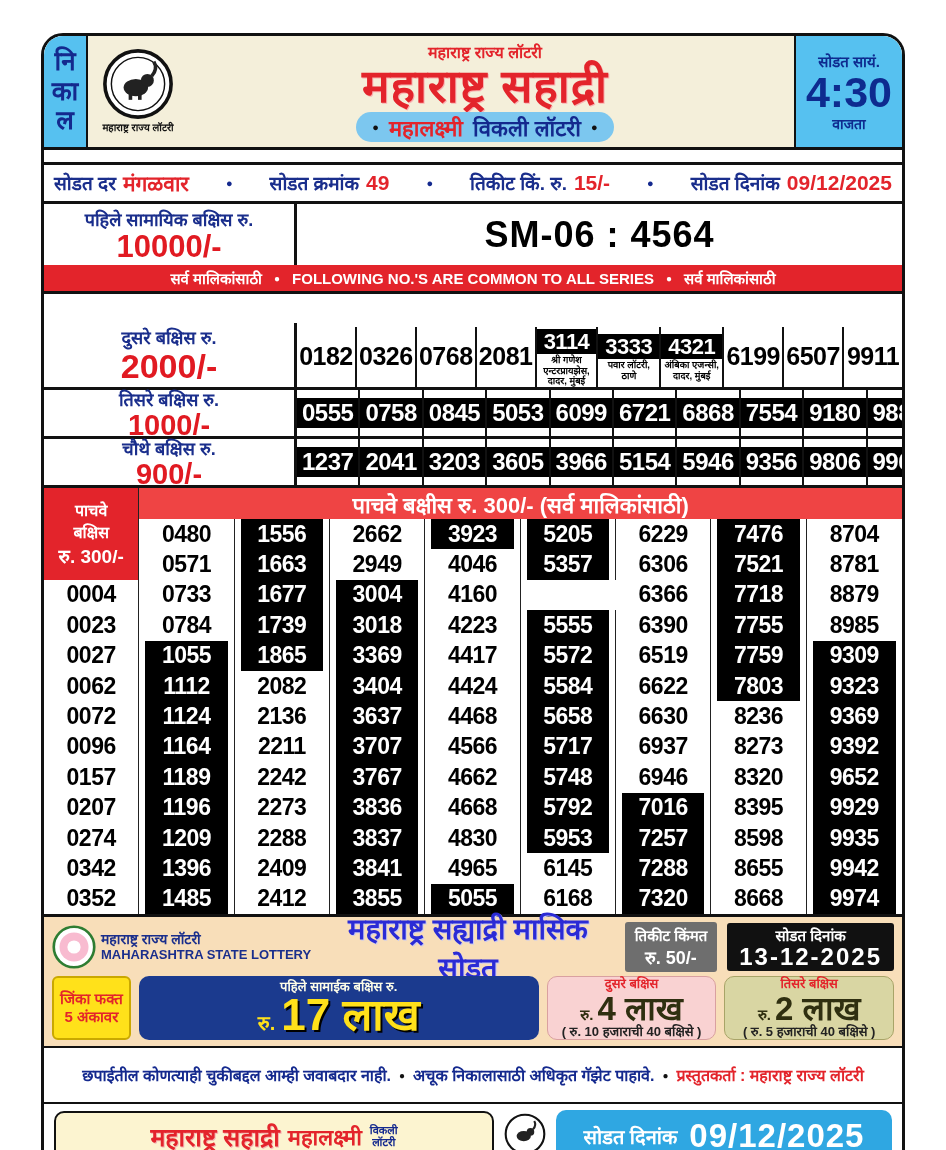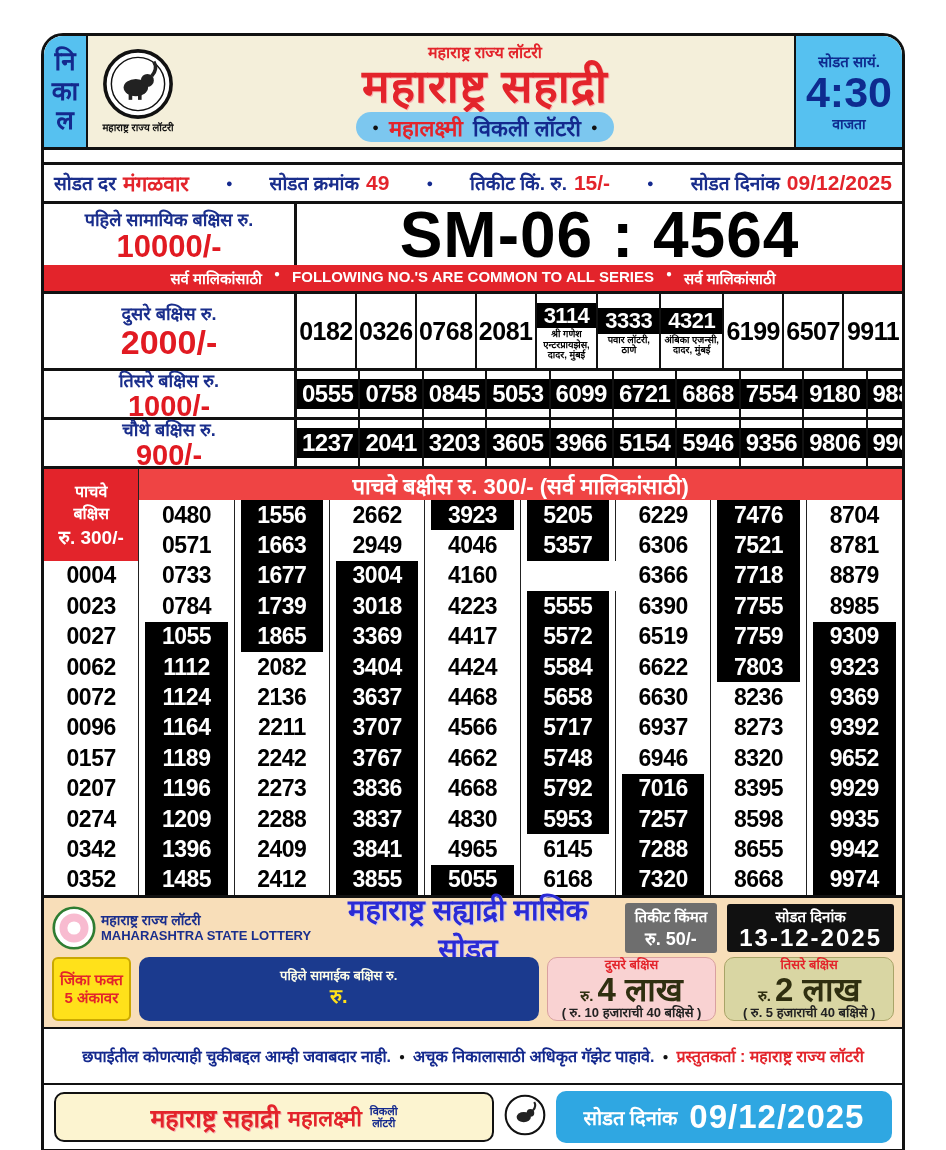--- a/index.html
+++ b/index.html
@@ -41,31 +41,31 @@
 
   
   .prow { display:flex; border-top:3px solid #111; }
   .plabel { width:253px; flex:0 0 253px; border-right:3px solid #111; display:flex;
             flex-direction:column; align-items:center; justify-content:center; padding:2px; }
   .plabel .l1 { color:#1A2E8C; font-size:18px; font-weight:800; }
   .plabel .l2 { color:#E11A22; font-weight:800; }
   .first .plabel .l2 { font-size:31px; line-height:1; }
   .first { height:64px; }
   .bignum { flex:1; display:flex; align-items:center; justify-content:center;
-            font-size:64px; font-weight:800; color:#000; letter-spacing:1px; }
-
-  .banner { background:#E3242B; color:#fff; display:flex; align-items:flex-start; justify-content:center;
+            font-size:36px; font-weight:800; color:#000; letter-spacing:1px; }
+
+  .banner { background:#E3242B; color:#fff; display:flex; align-items:center; justify-content:center;
             gap:12px; font-weight:800; font-size:15px; padding:3px 0; }
   .banner .dot { font-size:10px; }
 
   .cells { flex:1; display:flex; }
   .pcell { flex:1; border-left:2px solid #111; display:flex; flex-direction:column;
            align-items:center; justify-content:center; text-align:center; }
   .pcell:first-child { border-left:none; }
-  .r2000 { height:77px; }
+  .r2000 { height:96px;align-items:flex-end; }
   .r2000 .pnum { font-size:25px; font-weight:800; letter-spacing:-0.5px; }
   .r2000 .plabel .l2 { font-size:34px; line-height:1.05; }
   .numbox { background:#000; color:#fff; font-weight:800; font-size:22px; line-height:1.15;
             padding:0 7px; margin-top:2px; letter-spacing:-0.5px; }
   .seller { font-size:9.5px; font-weight:700; line-height:1.12; margin-top:1px; padding:0 1px; }
   .r1000, .r500 { height:49px; }
   .r1000 .plabel .l2, .r500 .plabel .l2 { font-size:29px; line-height:1; }
   .blocknum { background:#000; color:#fff; font-weight:800; font-size:24px; padding:1px 5px;
               line-height:1.15; letter-spacing:-0.5px; }
 
@@ -501,20 +501,21 @@
     </div>
     <div class="adrow2">
       <div class="ybox">
         <span>जिंका फक्त</span>
         <span>5 अंकावर</span>
       </div>
       <div class="bluebox">
         <span class="small">पहिले सामाईक बक्षिस रु.</span>
         <span class="main">
           <span class="rs">रु.</span>
+          <span class="amt">17 लाख</span>
         </span>
       </div>
       <div class="pinkbox">
         <span class="pb-lbl">दुसरे बक्षिस</span>
         <span class="pb-main">
           <span class="pb-rs">रु.</span>
           <span class="pb-amt">4 लाख</span>
         </span>
         <span class="pb-note">( रु. 10 हजाराची 40 बक्षिसे )</span>
       </div>

